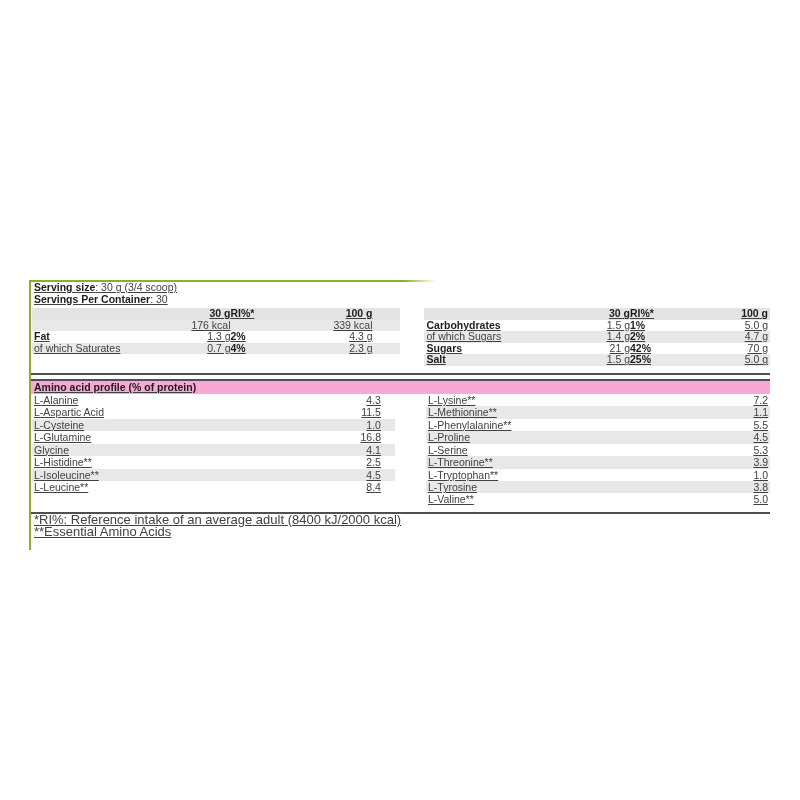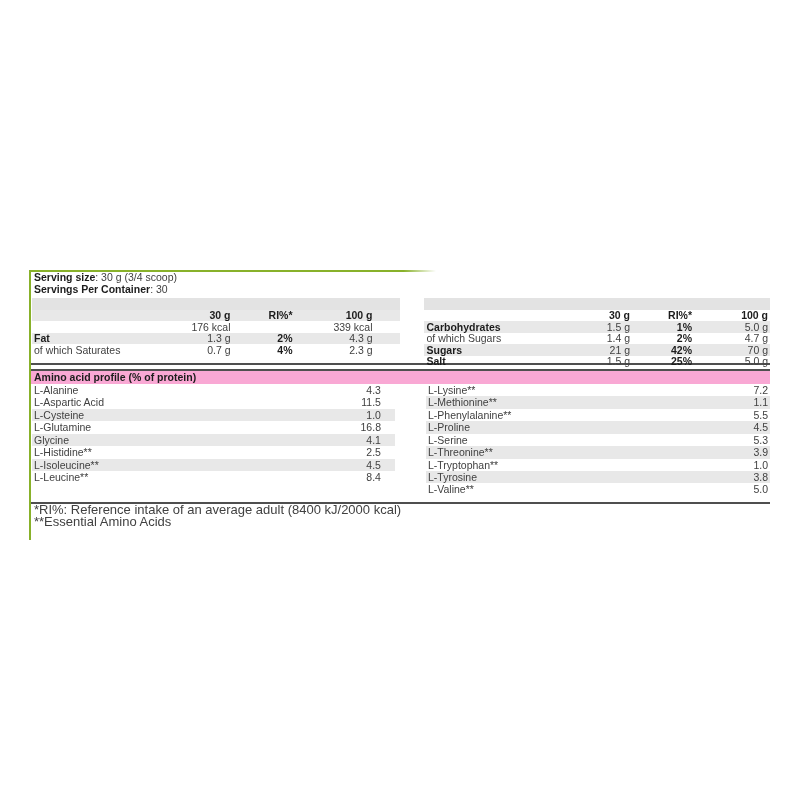--- a/index.html
+++ b/index.html
@@ -2,42 +2,42 @@
 <html><head>
 <meta charset="utf-8">
 <style>
   html, body { margin: 0; padding: 0; }
   body {
     width: 800px; height: 800px; background: #ffffff;
     font-family: "Liberation Sans", sans-serif;
     color: #414141; position: relative; overflow: hidden;
   }
   .card {
-    position: absolute; left: 29px; top: 270px; width: 741px;
+    position: absolute; left: 29px; top: 280px; width: 741px;
     border-left: 2px solid #88b12a;
-    padding: 2px 0 12px 0; box-sizing: border-box;
+    padding: 2px 0 12px 0; box-sizing: border-box; text-decoration: underline;
   }
   .top-border {
     position: absolute; top: 0; left: -2px; width: 407px; height: 2px;
     background: linear-gradient(to right, #88b12a 0%, #88b12a 92%, rgba(136,177,42,0) 100%);
   }
   .serving { padding-left: 3px; font-size: 10.5px; line-height: 11.5px; }
   .b { font-weight: bold; color: #1c1c1c; }
   .serving .lbl { font-weight: bold; color: #1c1c1c; }
 
   .ntables { display: flex; margin-top: 3px; font-size: 10.5px; }
   .ntable.left  { width: 369px; margin-left: 1px; }
   .ntable.right { width: 346px; margin-left: 24px; }
   .nrow { display: grid; height: 11.6px; line-height: 11.6px; align-items: center; }
   .ntable.left  .nrow { grid-template-columns: 1fr 72px 62px 80px; padding-right: 28px; }
   .ntable.right .nrow { grid-template-columns: 1fr 72px 62px 76px; padding-right: 2px; }
-  .nrow span { display: block; white-space: nowrap; margin-top: 12px; }
+  .nrow span { display: block; white-space: nowrap; }
   .c-label { padding-left: 2px; }
   .c-v30, .c-v100 { text-align: right; }
-  .c-ri { text-align: right; }
+  .c-ri { text-align: left; }
   .band { background: #e3e3e3; }
   .shaded { background: #e8e8e8; }
 
   .rule { height: 2px; background: #4f4f4f; }
   .rule1 { margin-top: 7px; }
   .rule2 { margin-top: 6px; }
 
   .amino-section { margin-top: 4px; border-top: 2px solid #4f4f4f; }
   .amino-head {
     background: #f9a8d4; height: 13px; line-height: 13px;

